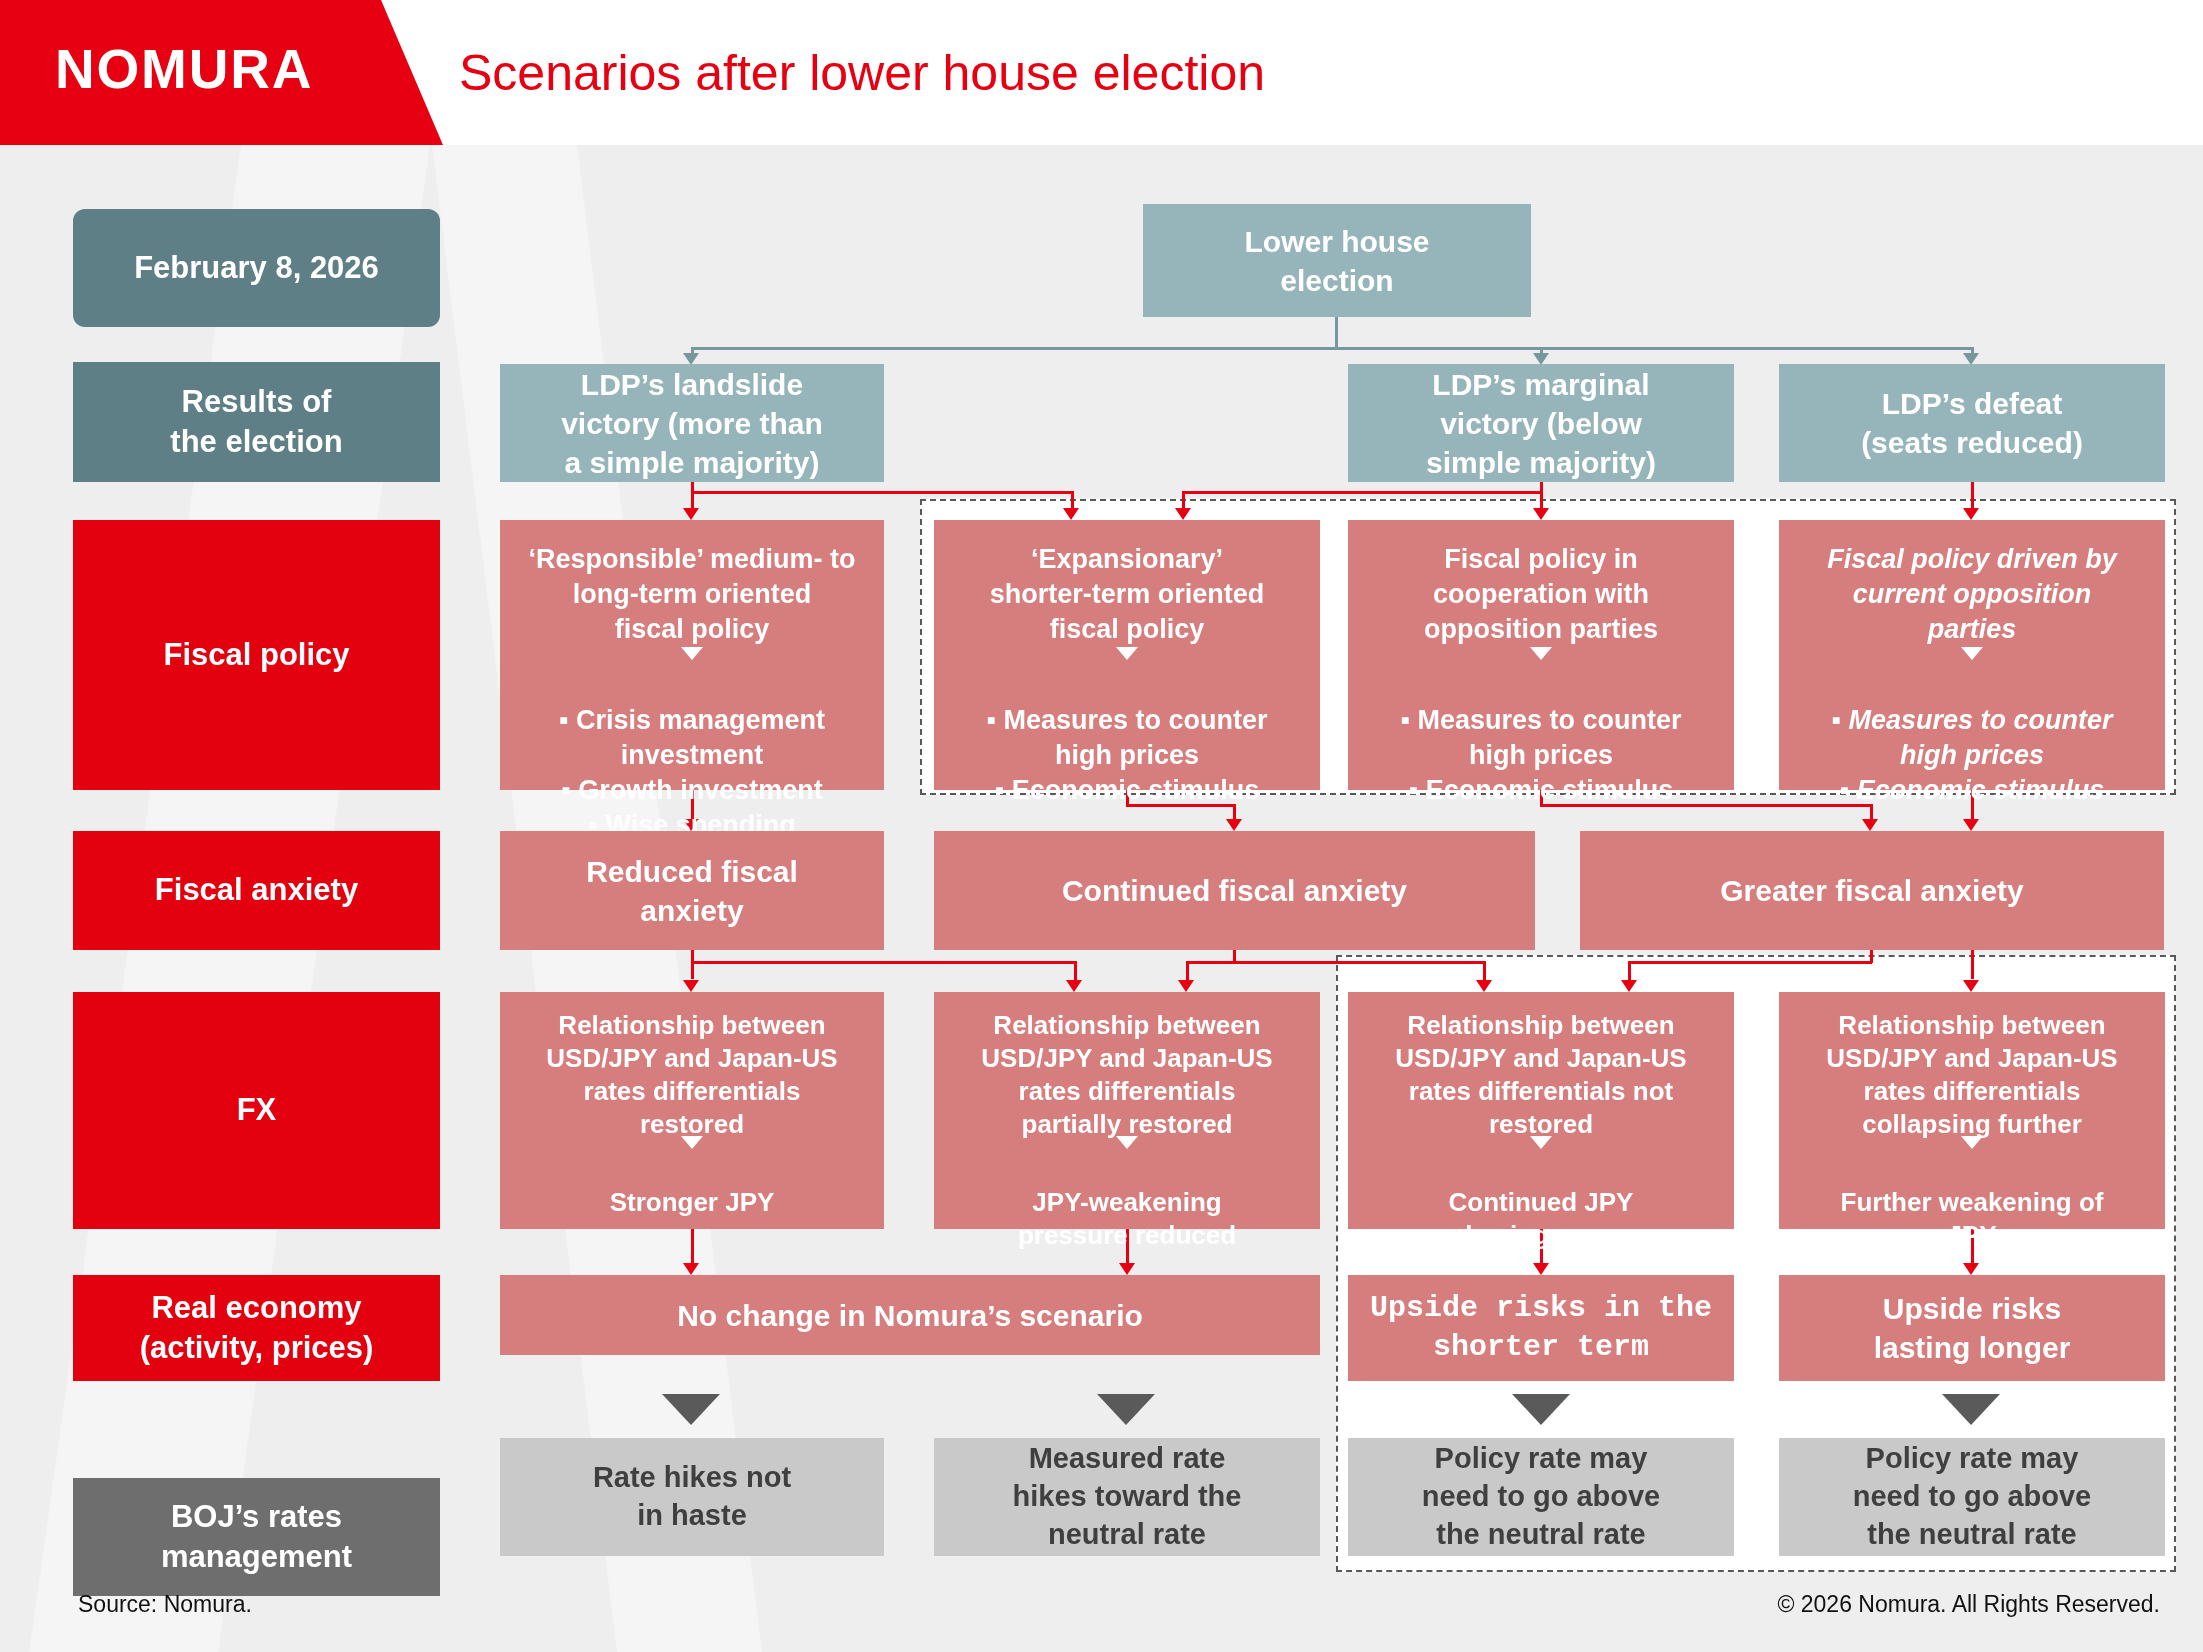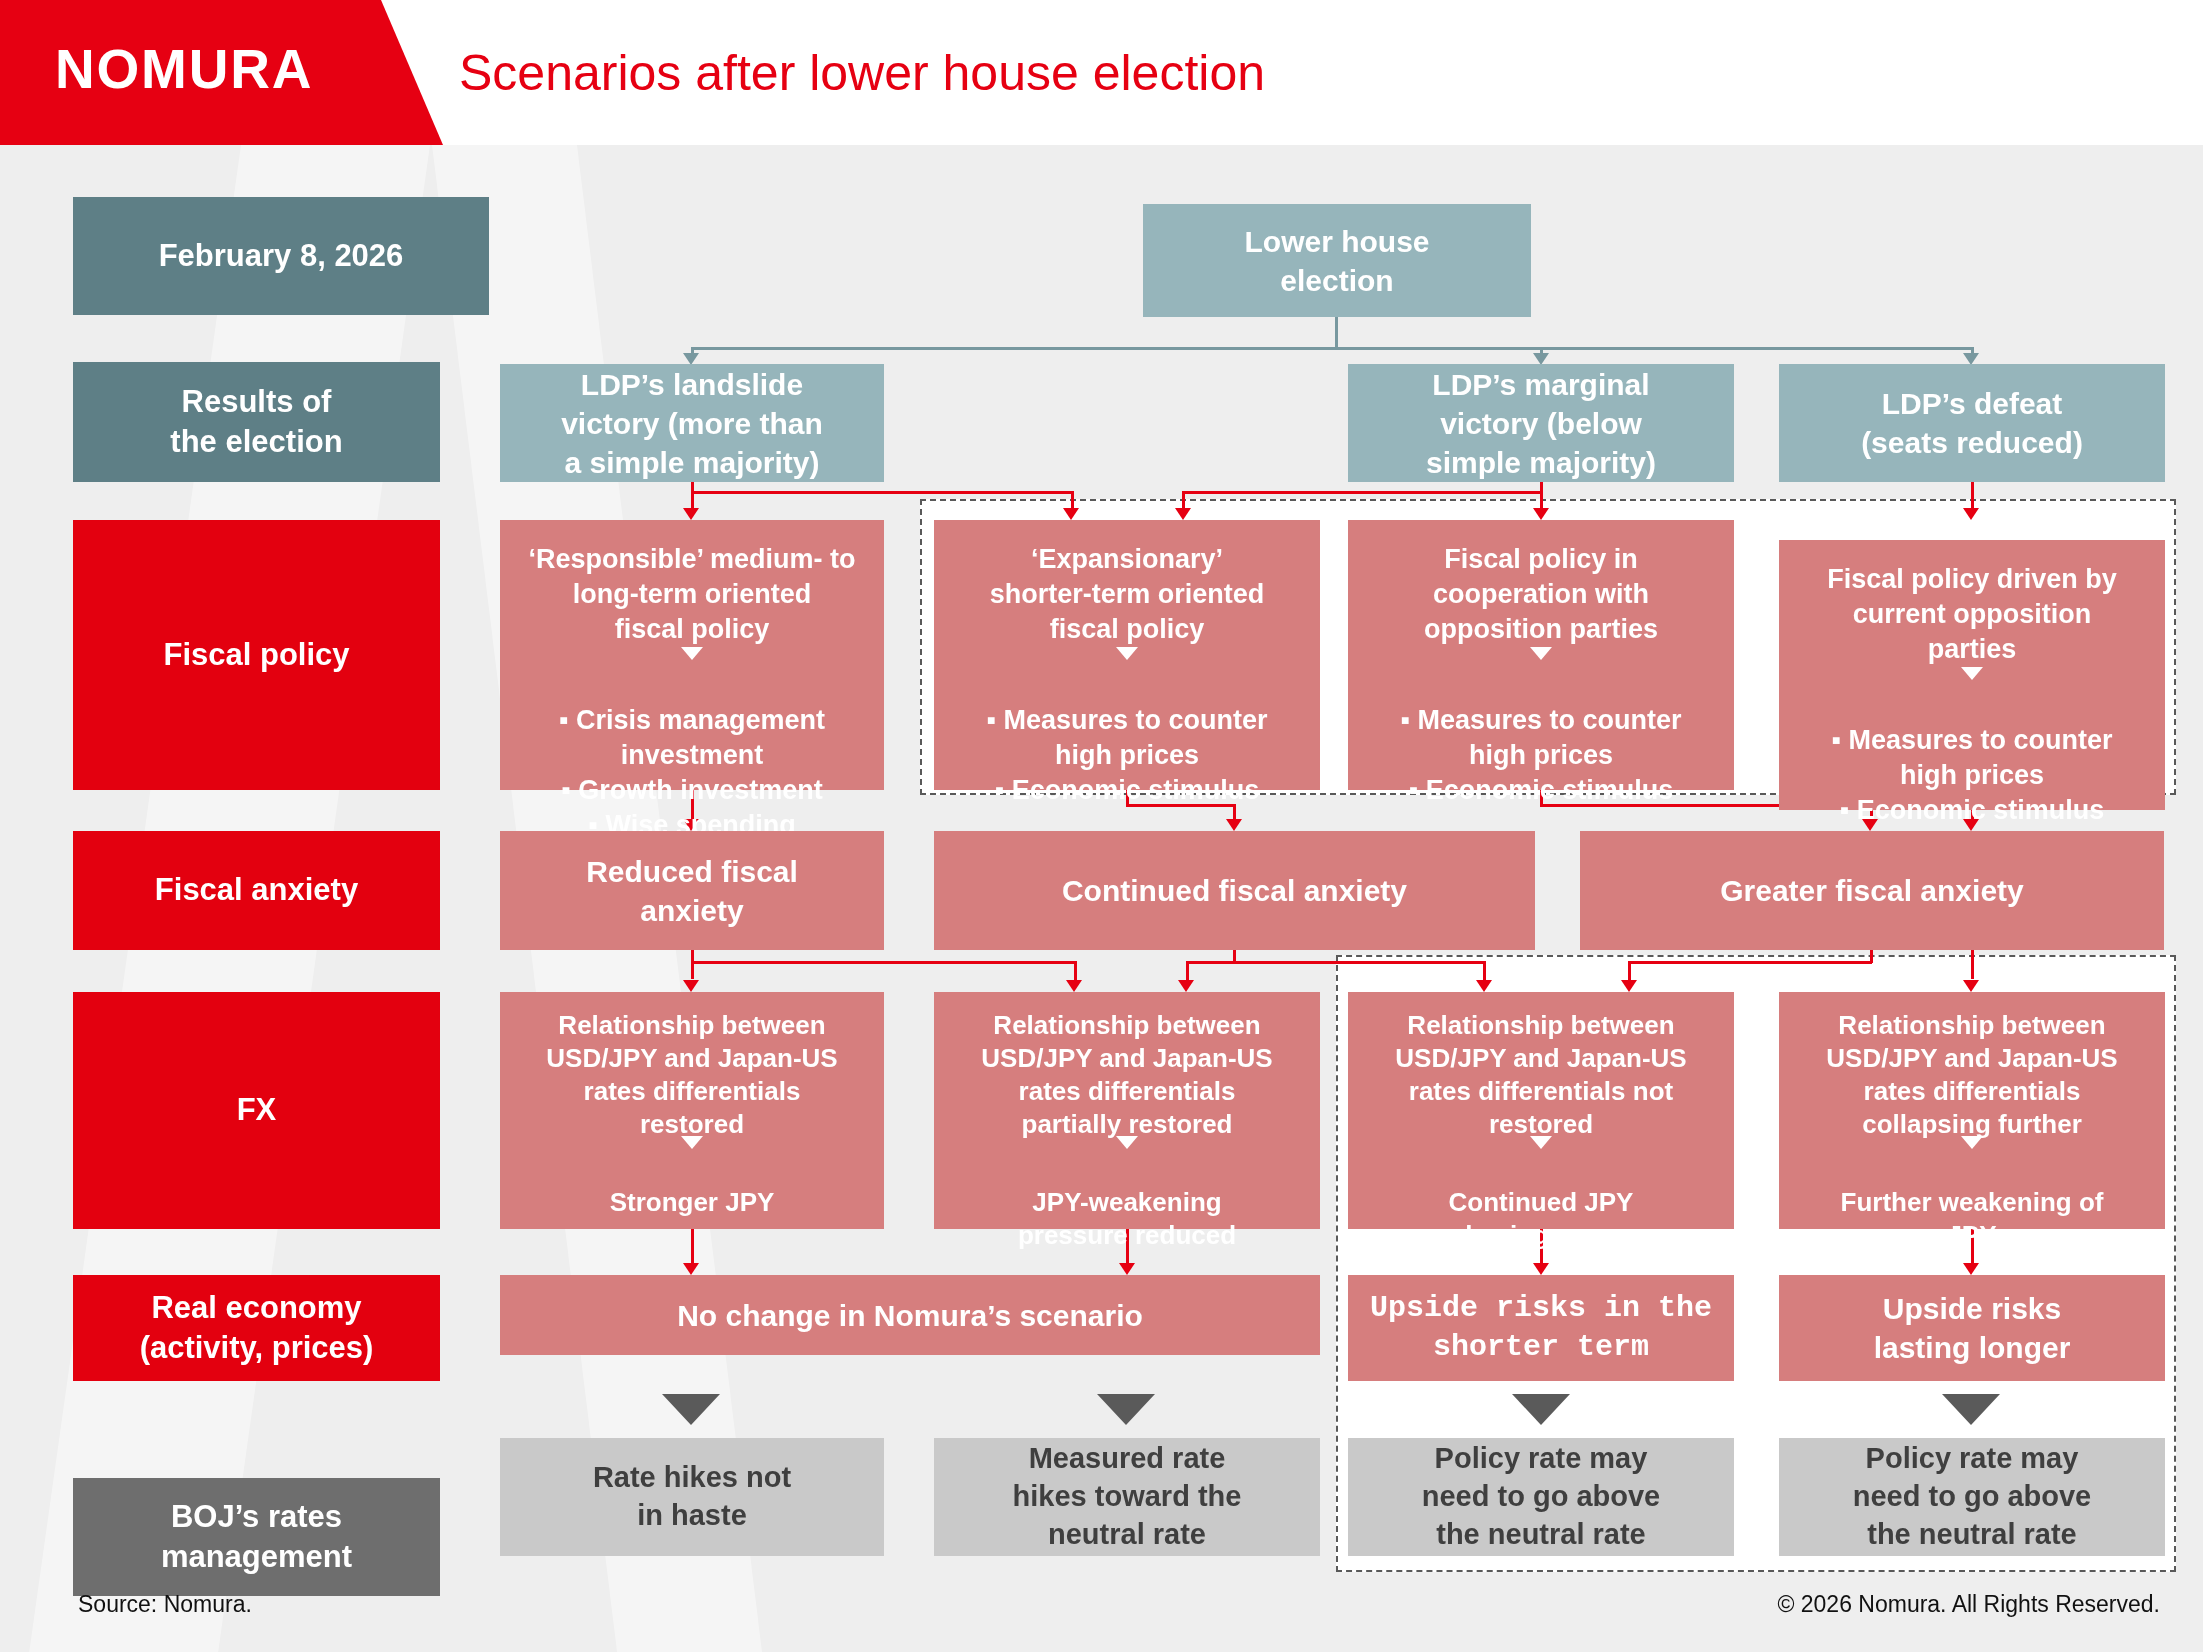--- a/index.html
+++ b/index.html
@@ -125,21 +125,21 @@
   <div class="vl redl" style="left:1540px;top:1229px;height:34px;"></div>
   <div class="ah" style="left:1533px;top:1263px;"></div>
   <div class="vl redl" style="left:1971px;top:1229px;height:34px;"></div>
   <div class="ah" style="left:1963px;top:1263px;"></div>
 
   <div class="tri" style="left:662px;top:1394px;"></div>
   <div class="tri" style="left:1097px;top:1394px;"></div>
   <div class="tri" style="left:1512px;top:1394px;"></div>
   <div class="tri" style="left:1942px;top:1394px;"></div>
 
-  <div class="bx slate" style="left:73px;top:197px;width:416px;height:118px;">February 8, 2026</div>
+  <div class="bx slate" style="left:73px;top:209px;width:367px;height:118px;border-radius:12px;">February 8, 2026</div>
   <div class="bx slate" style="left:73px;top:362px;width:367px;height:120px;">Results of
 the election</div>
   <div class="bx redbx" style="left:73px;top:520px;width:367px;height:270px;">Fiscal policy</div>
   <div class="bx redbx" style="left:73px;top:831px;width:367px;height:119px;">Fiscal anxiety</div>
   <div class="bx redbx" style="left:73px;top:992px;width:367px;height:237px;">FX</div>
   <div class="bx redbx" style="left:73px;top:1275px;width:367px;height:106px;">Real economy
 (activity, prices)</div>
   <div class="bx dgray" style="left:73px;top:1438px;width:367px;height:118px;margin-top:40px;">BOJ’s rates
 management</div>
 
@@ -175,21 +175,21 @@
   </div>
   <div class="bx pink colbx" style="left:1348px;top:520px;width:386px;height:270px;">
     <span>Fiscal policy in
 cooperation with
 opposition parties</span>
     <span class="dicon"><span class="st"></span><span class="hd"></span></span>
     <span>▪ Measures to counter
 high prices</span>
     <span>▪ Economic stimulus</span>
   </div>
-  <div class="bx pink colbx" style="left:1779px;top:540px;width:386px;height:270px;">
+  <div class="bx pink colbx" style="left:1779px;top:520px;width:386px;height:270px;font-style:italic;">
     <span>Fiscal policy driven by
 current opposition
 parties</span>
     <span class="dicon"><span class="st"></span><span class="hd"></span></span>
     <span>▪ Measures to counter
 high prices</span>
     <span>▪ Economic stimulus</span>
   </div>
 
   <div class="bx pink big" style="left:500px;top:831px;width:384px;height:119px;">Reduced fiscal

